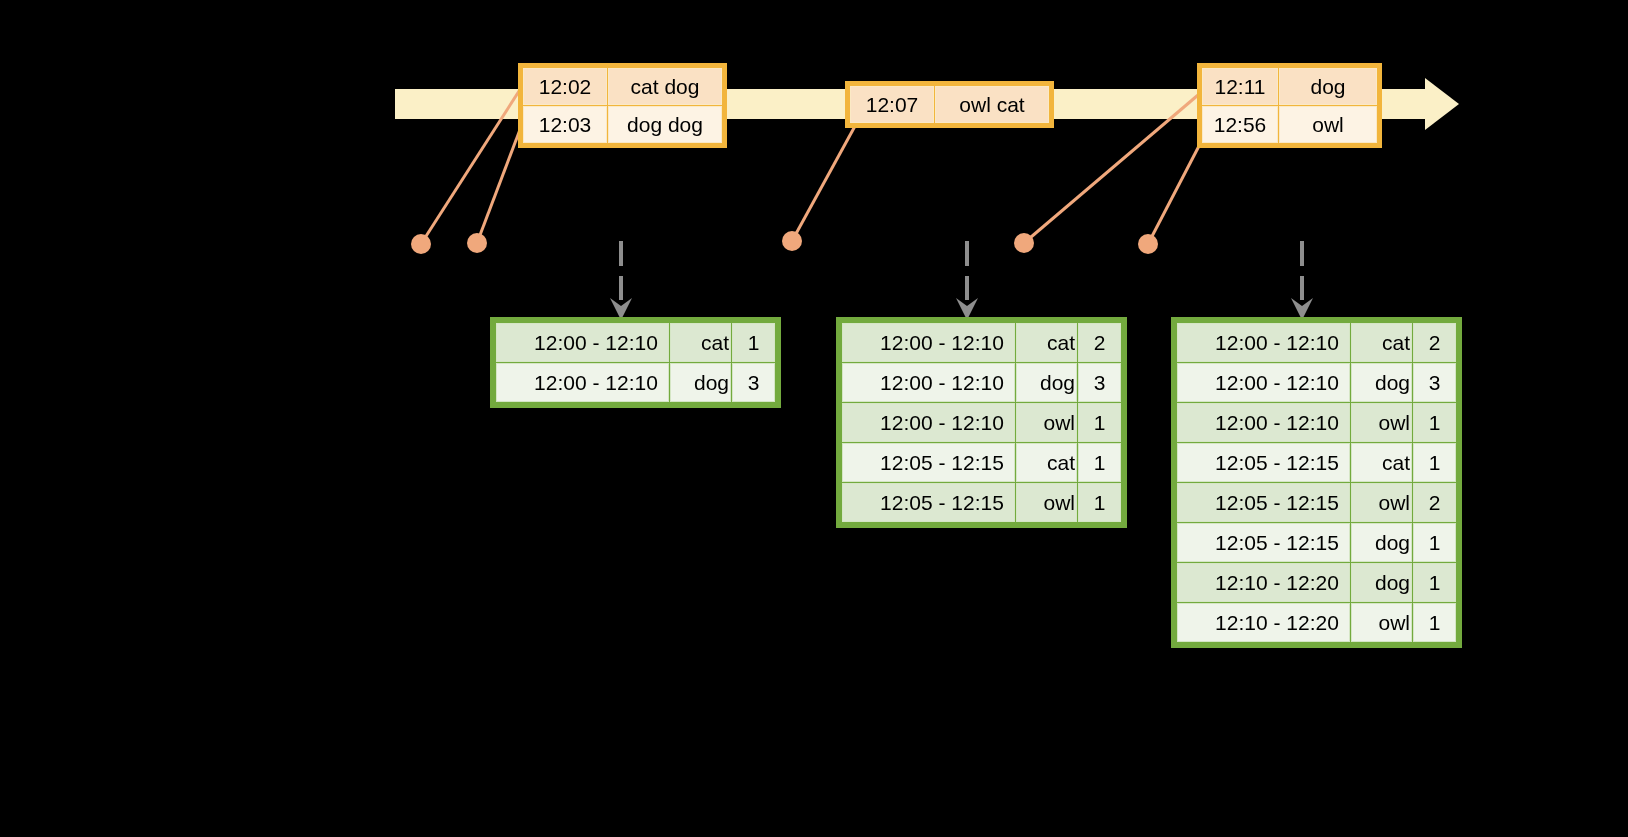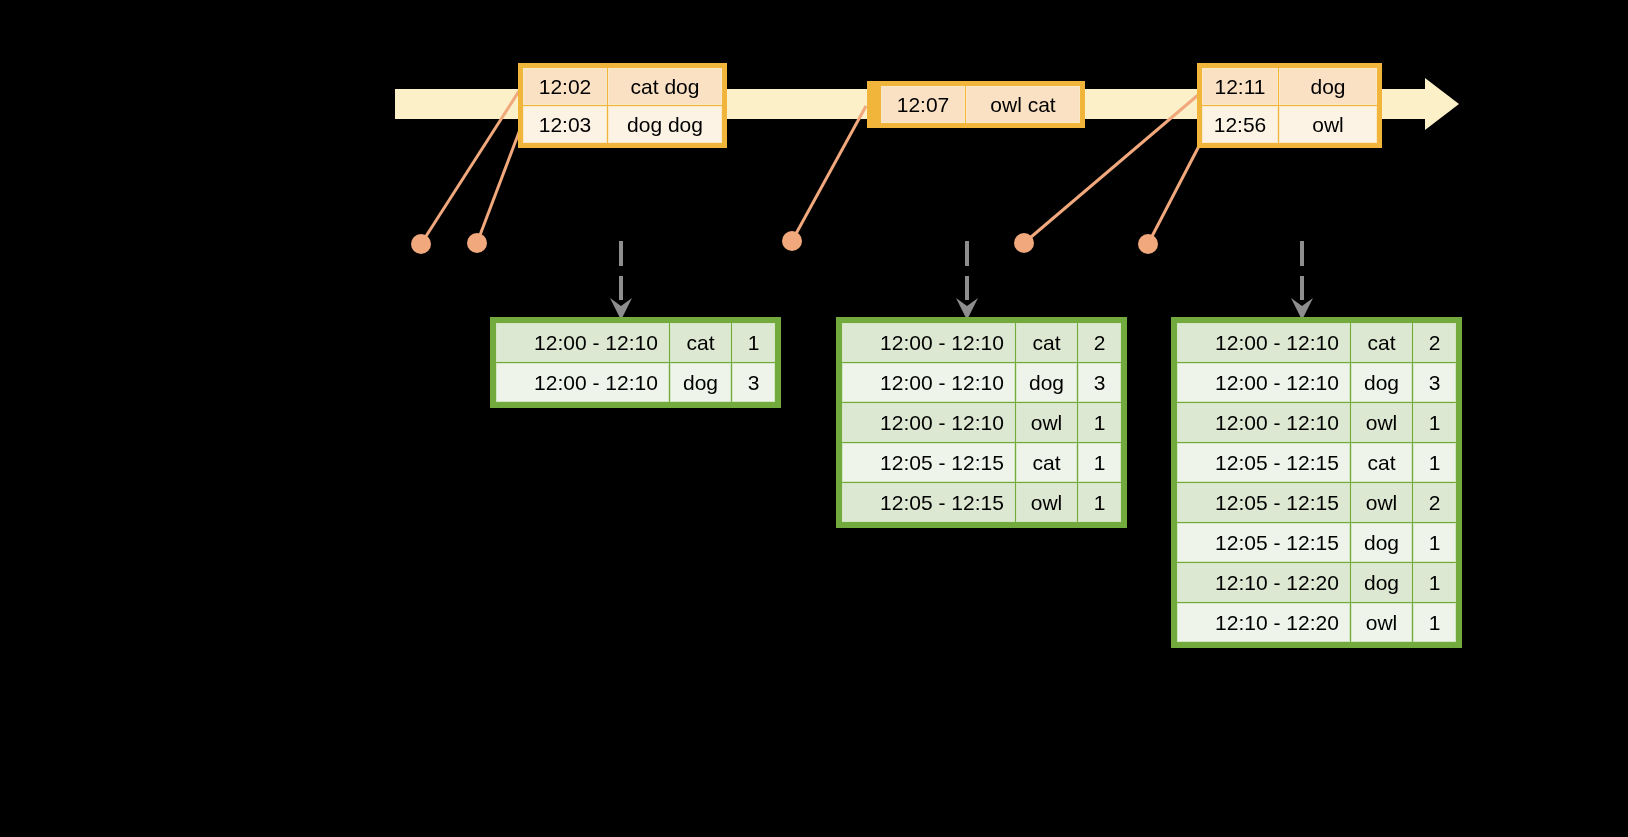--- a/index.html
+++ b/index.html
@@ -20,27 +20,27 @@
   
   .ev{background:#f2b53c;border:3px solid #f2b53c;}
   .ev td{height:33px;}
   .ev .c-time{width:80px;}
   .ev .c-words{width:110px;}
   .ev-sm .c-time{width:72px;}
   .ev-sm .c-words{width:94px;}
   .ev .r-dark td{background:#fae1c4;}
   .ev .r-light td{background:#fdf3e4;}
   #ev1{left:518px;top:63px;}
-  #ev2{left:867px;top:81px;padding-left:9px;}
+  #ev2{left:845px;top:81px;}
   #ev3{left:1197px;top:63px;}
   
   .res{background:#73aa3e;border:4px solid #73aa3e;}
   .res td{height:35px;}
   .res .c-window{width:142px;padding-left:28px;}
-  .res .c-word{width:57px;}
+  .res .c-word{width:57px;text-align:right;}
   .res .c-count{width:39px;}
   .res .r-dark td{background:#dce8d1;}
   .res .r-light td{background:#eff4ea;}
   #res1{left:490px;top:317px;}
   #res2{left:836px;top:317px;}
   #res3{left:1171px;top:317px;}
 </style>
 </head>
 <body>
 

